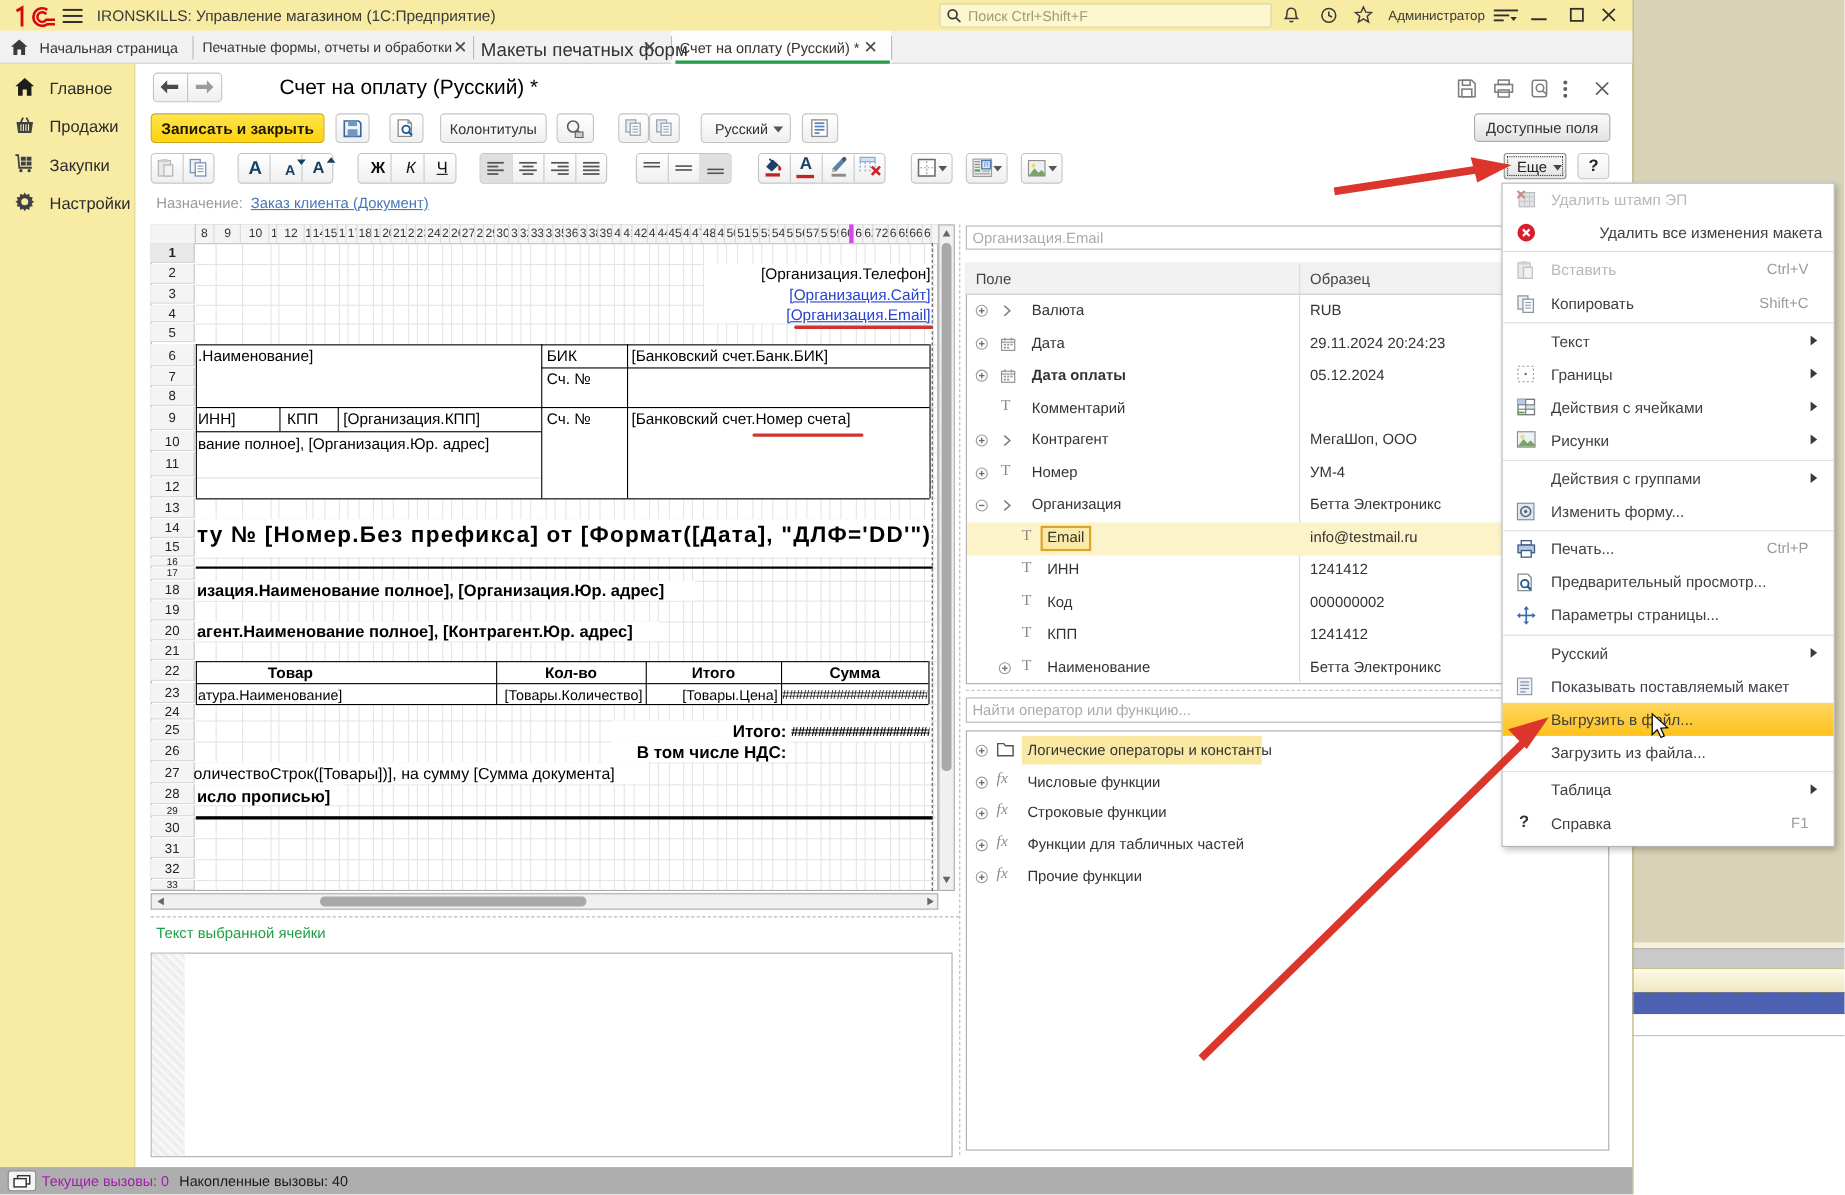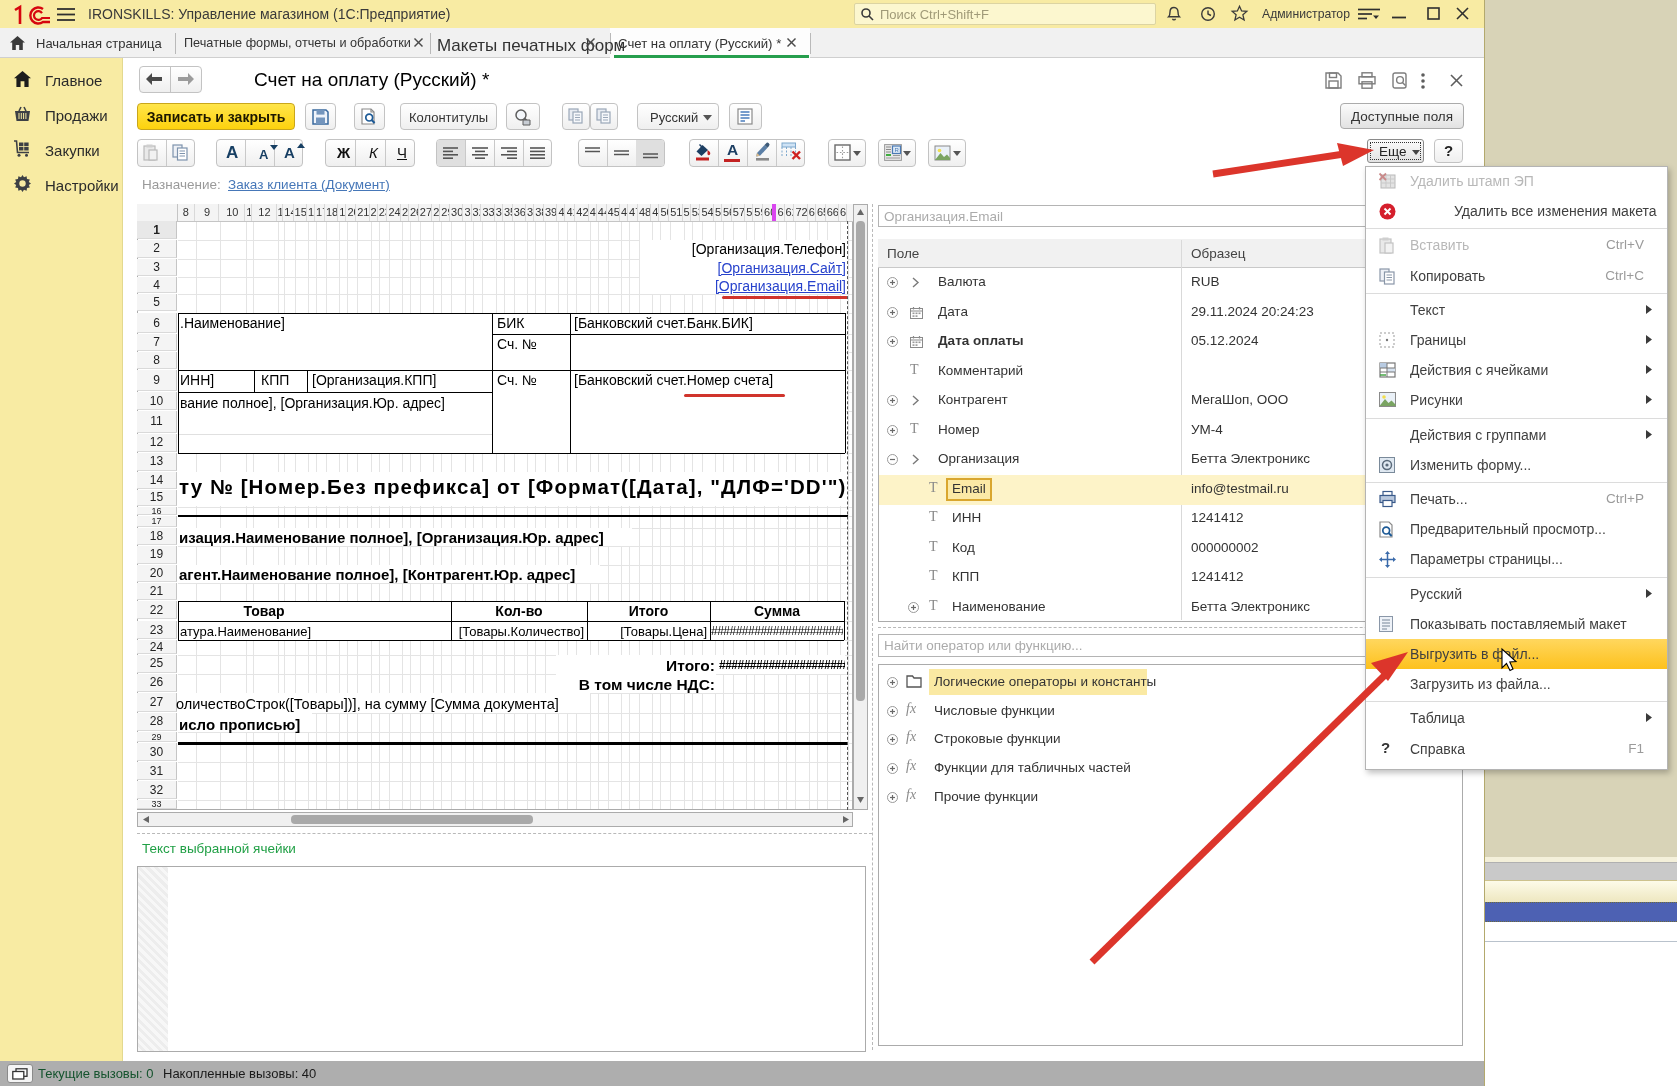--- a/index.html
+++ b/index.html
@@ -848,21 +848,21 @@
       <line x1="5.5" y1="3" x2="5.5" y2="8"></line>
     </g>
   </svg>
 <div class="abs" style="left:934px;top:788.8px;font-size:13.5px;color:#333;font-weight:normal;white-space:nowrap;">Прочие функции</div>
 <div class="abs" style="left:0px;top:1061px;width:1484px;height:25px;background:#aeaeae;"></div>
 <div class="abs" style="left:7px;top:1064px;width:26px;height:19px;background:#f4f4f4;border:1px solid #8a8a8a;border-radius:3px;"></div>
 <svg style="left:12px;top:1068px" width="16" height="12" viewBox="0 0 16 12">
 <rect x="4" y="0.8" width="11" height="7.5" fill="#fff" stroke="#333" stroke-width="1.3"></rect>
 <rect x="0.8" y="3.5" width="11" height="7.5" fill="#fff" stroke="#333" stroke-width="1.3"></rect>
   </svg>
-<div class="abs" style="left:38px;top:1066px;font-size:13px;color:#14532d;font-weight:normal;white-space:nowrap;">Текущие вызовы: 0</div>
+<div class="abs" style="left:38px;top:1066px;font-size:13px;color:#a21caf;font-weight:normal;white-space:nowrap;">Текущие вызовы: 0</div>
 <div class="abs" style="left:163px;top:1066px;font-size:13px;color:#1a1a1a;font-weight:normal;white-space:nowrap;">Накопленные вызовы: 40</div>
 <div class="abs" style="left:1365px;top:166px;width:303px;height:604px;background:#fff;border:1px solid #b4b4b4;box-shadow:2px 3px 6px rgba(0,0,0,0.25);"></div>
 <svg style="left:1379px;top:173.0px" width="17" height="16" viewBox="0 0 17 16">
 <rect x="2" y="2" width="14" height="13" fill="#e3e3e3" stroke="#b9b9b9"></rect>
     <g stroke="#c9c9c9">
       <line x1="2" y1="6" x2="16" y2="6"></line>
       <line x1="2" y1="10" x2="16" y2="10"></line>
       <line x1="7" y1="2" x2="7" y2="15"></line>
       <line x1="11.5" y1="2" x2="11.5" y2="15"></line>
     </g>
@@ -891,21 +891,21 @@
 <svg style="left:1379px;top:267.59999999999997px" width="16" height="17" viewBox="0 0 16 17">
 <rect x="1" y="1" width="9" height="12" fill="#eef1f6" stroke="#8a97a8" stroke-width="1.2"></rect>
 <rect x="5.5" y="4" width="9.5" height="12" fill="#fff" stroke="#8a97a8" stroke-width="1.2"></rect>
 <g stroke="#8a97a8" stroke-width="1">
       <line x1="7.5" y1="7" x2="13" y2="7"></line>
       <line x1="7.5" y1="9.5" x2="13" y2="9.5"></line>
       <line x1="7.5" y1="12" x2="13" y2="12"></line>
     </g>
   </svg>
 <div class="abs" style="left:1410px;top:267.59999999999997px;font-size:14px;color:#3f3f3f;font-weight:normal;white-space:nowrap;">Копировать</div>
-<div class="abs" style="right:33px;top:267.59999999999997px;font-size:13.5px;color:#9b9b9b;">Ctrl+C</div>
+<div class="abs" style="right:33px;top:267.59999999999997px;font-size:13.5px;color:#9b9b9b;">Shift+C</div>
 <div class="abs" style="left:1366px;top:292.79999999999995px;width:301px;height:1px;background:#dcdcdc;"></div>
 <div class="abs" style="left:1410px;top:301.79999999999995px;font-size:14px;color:#3f3f3f;font-weight:normal;white-space:nowrap;">Текст</div>
 <svg style="left:1646px;top:304.79999999999995px" width="6" height="9" viewBox="0 0 6 9">
     <path d="M0 0 L6 4.5 L0 9 Z" fill="#3a3a3a"></path>
   </svg>
 <svg style="left:1379px;top:331.99999999999994px" width="16" height="16" viewBox="0 0 16 16">
 <rect x="1" y="1" width="14" height="14" fill="#fff" stroke="#9b9b9b" stroke-width="1" stroke-dasharray="2 2"></rect>
 <circle cx="8" cy="8" r="1.2" fill="#777"></circle>
   </svg>
 <div class="abs" style="left:1410px;top:331.99999999999994px;font-size:14px;color:#3f3f3f;font-weight:normal;white-space:nowrap;">Границы</div>

